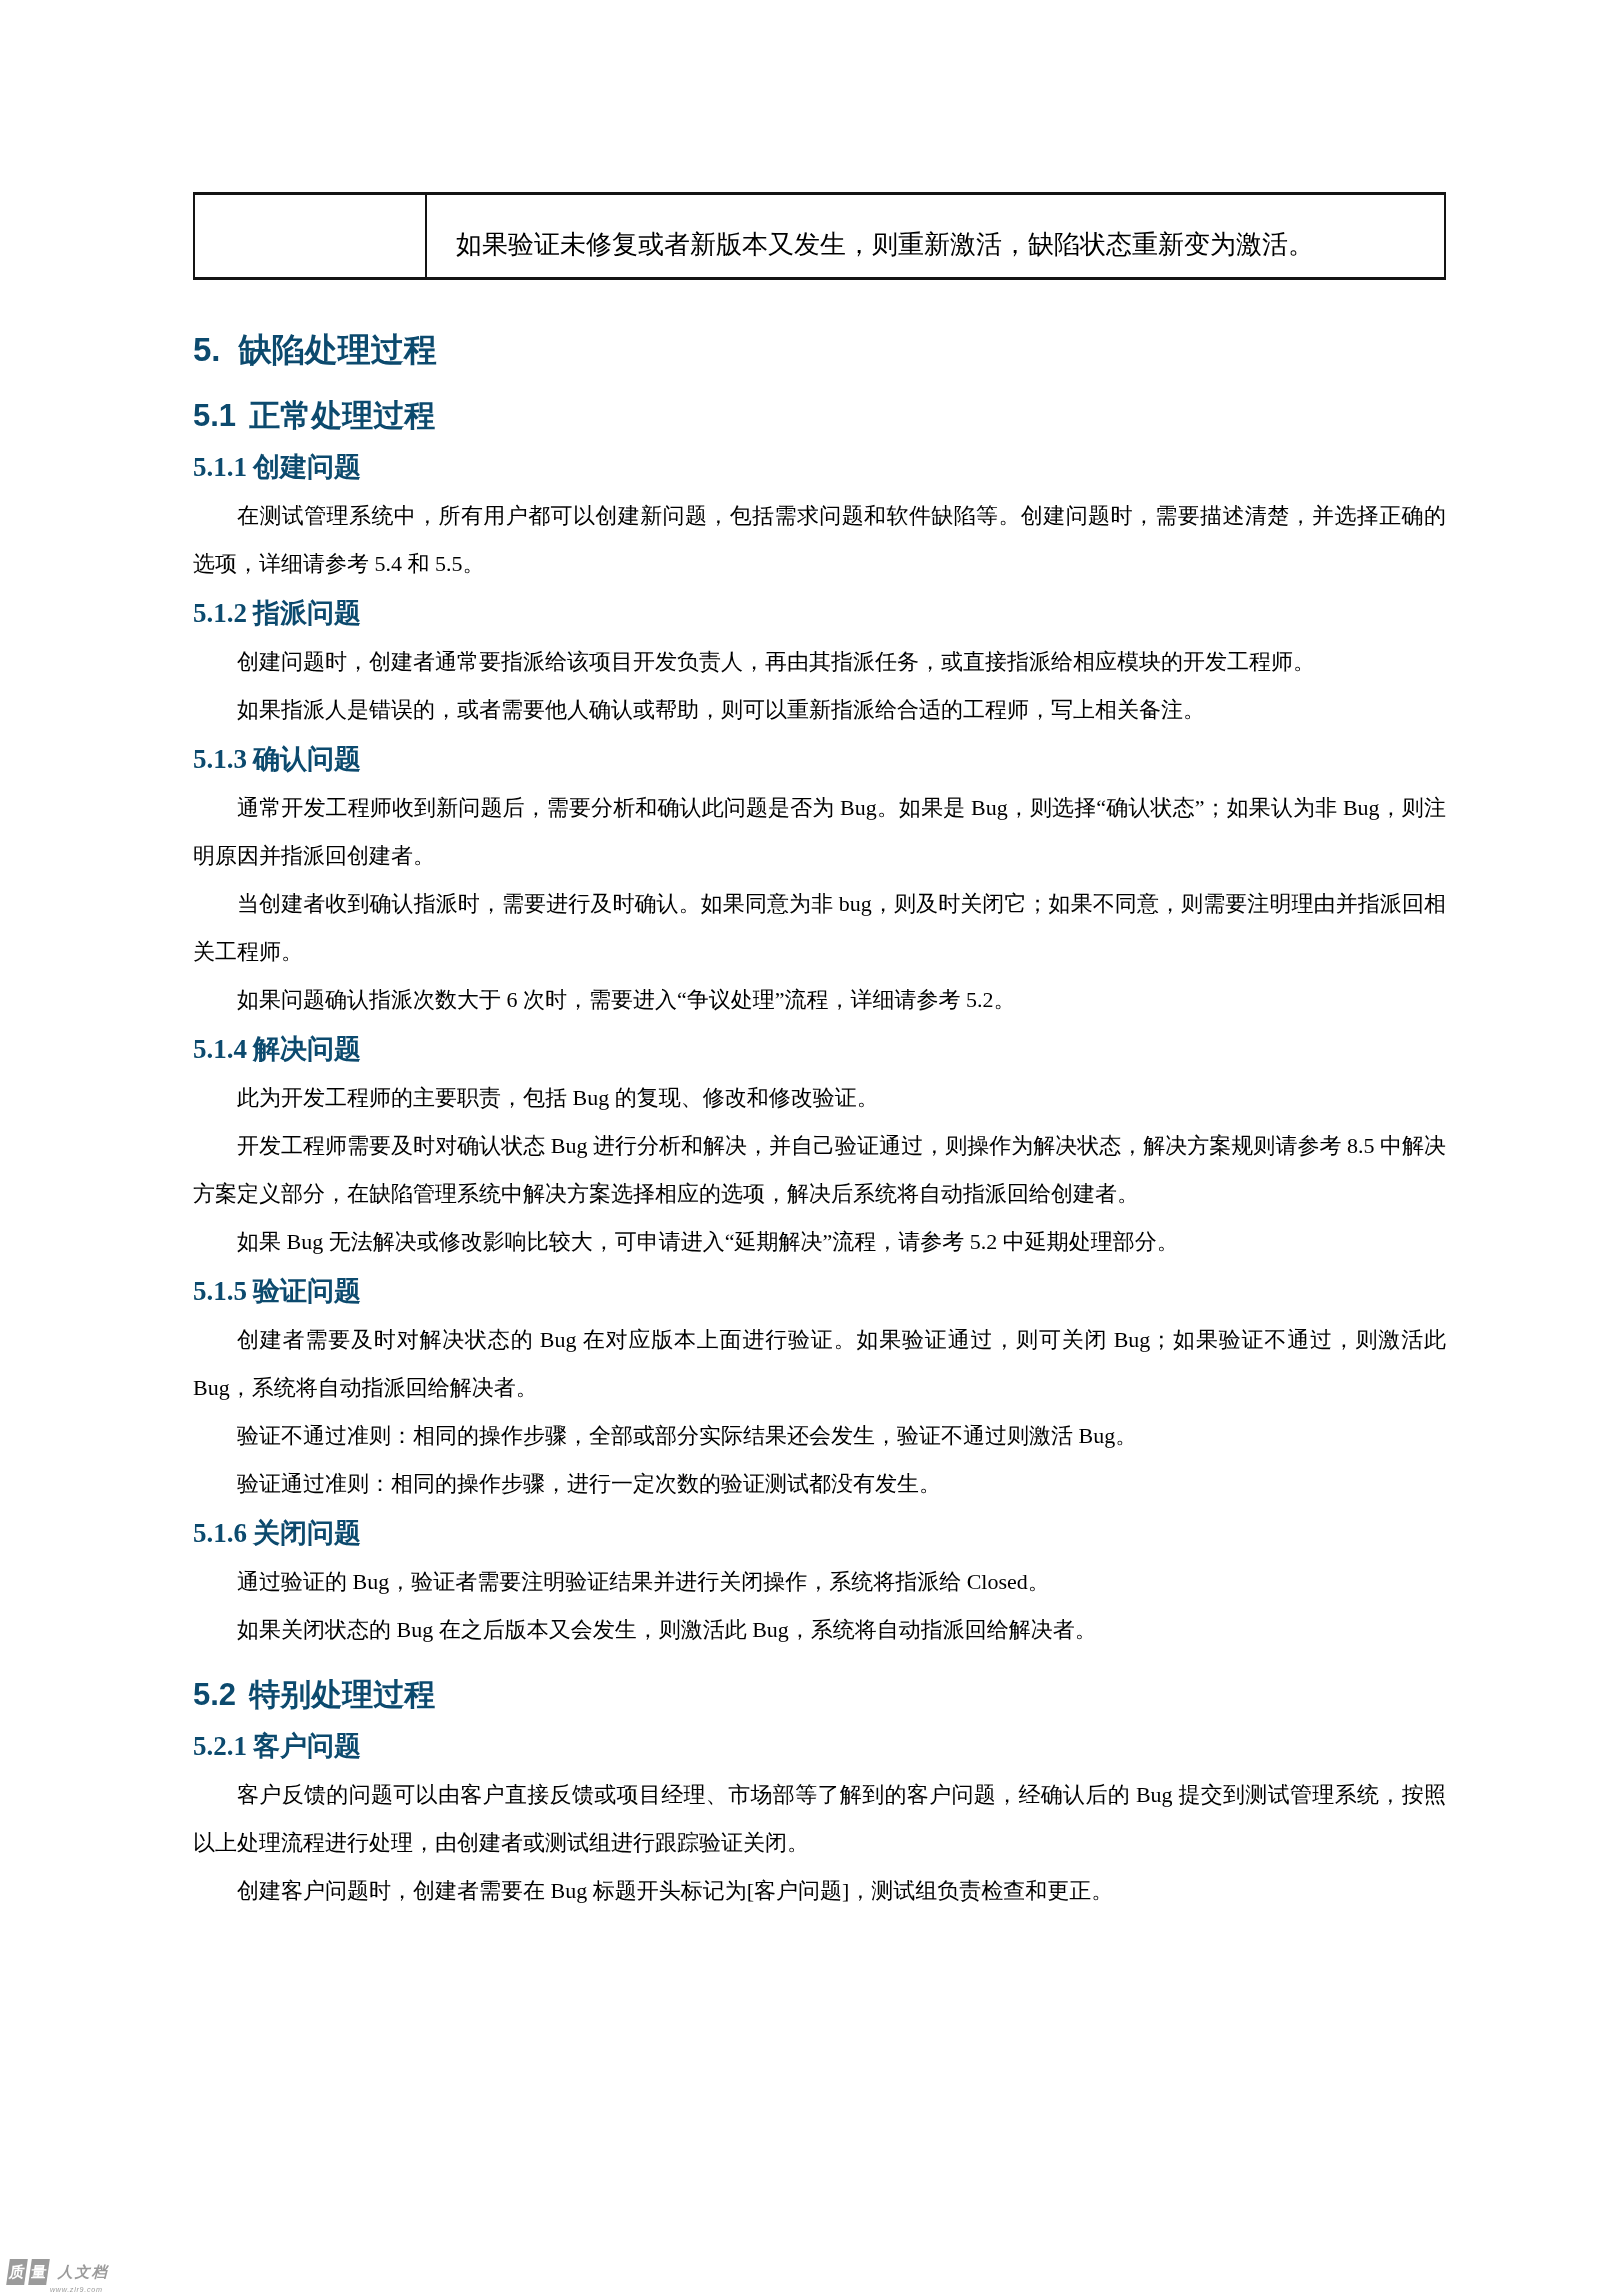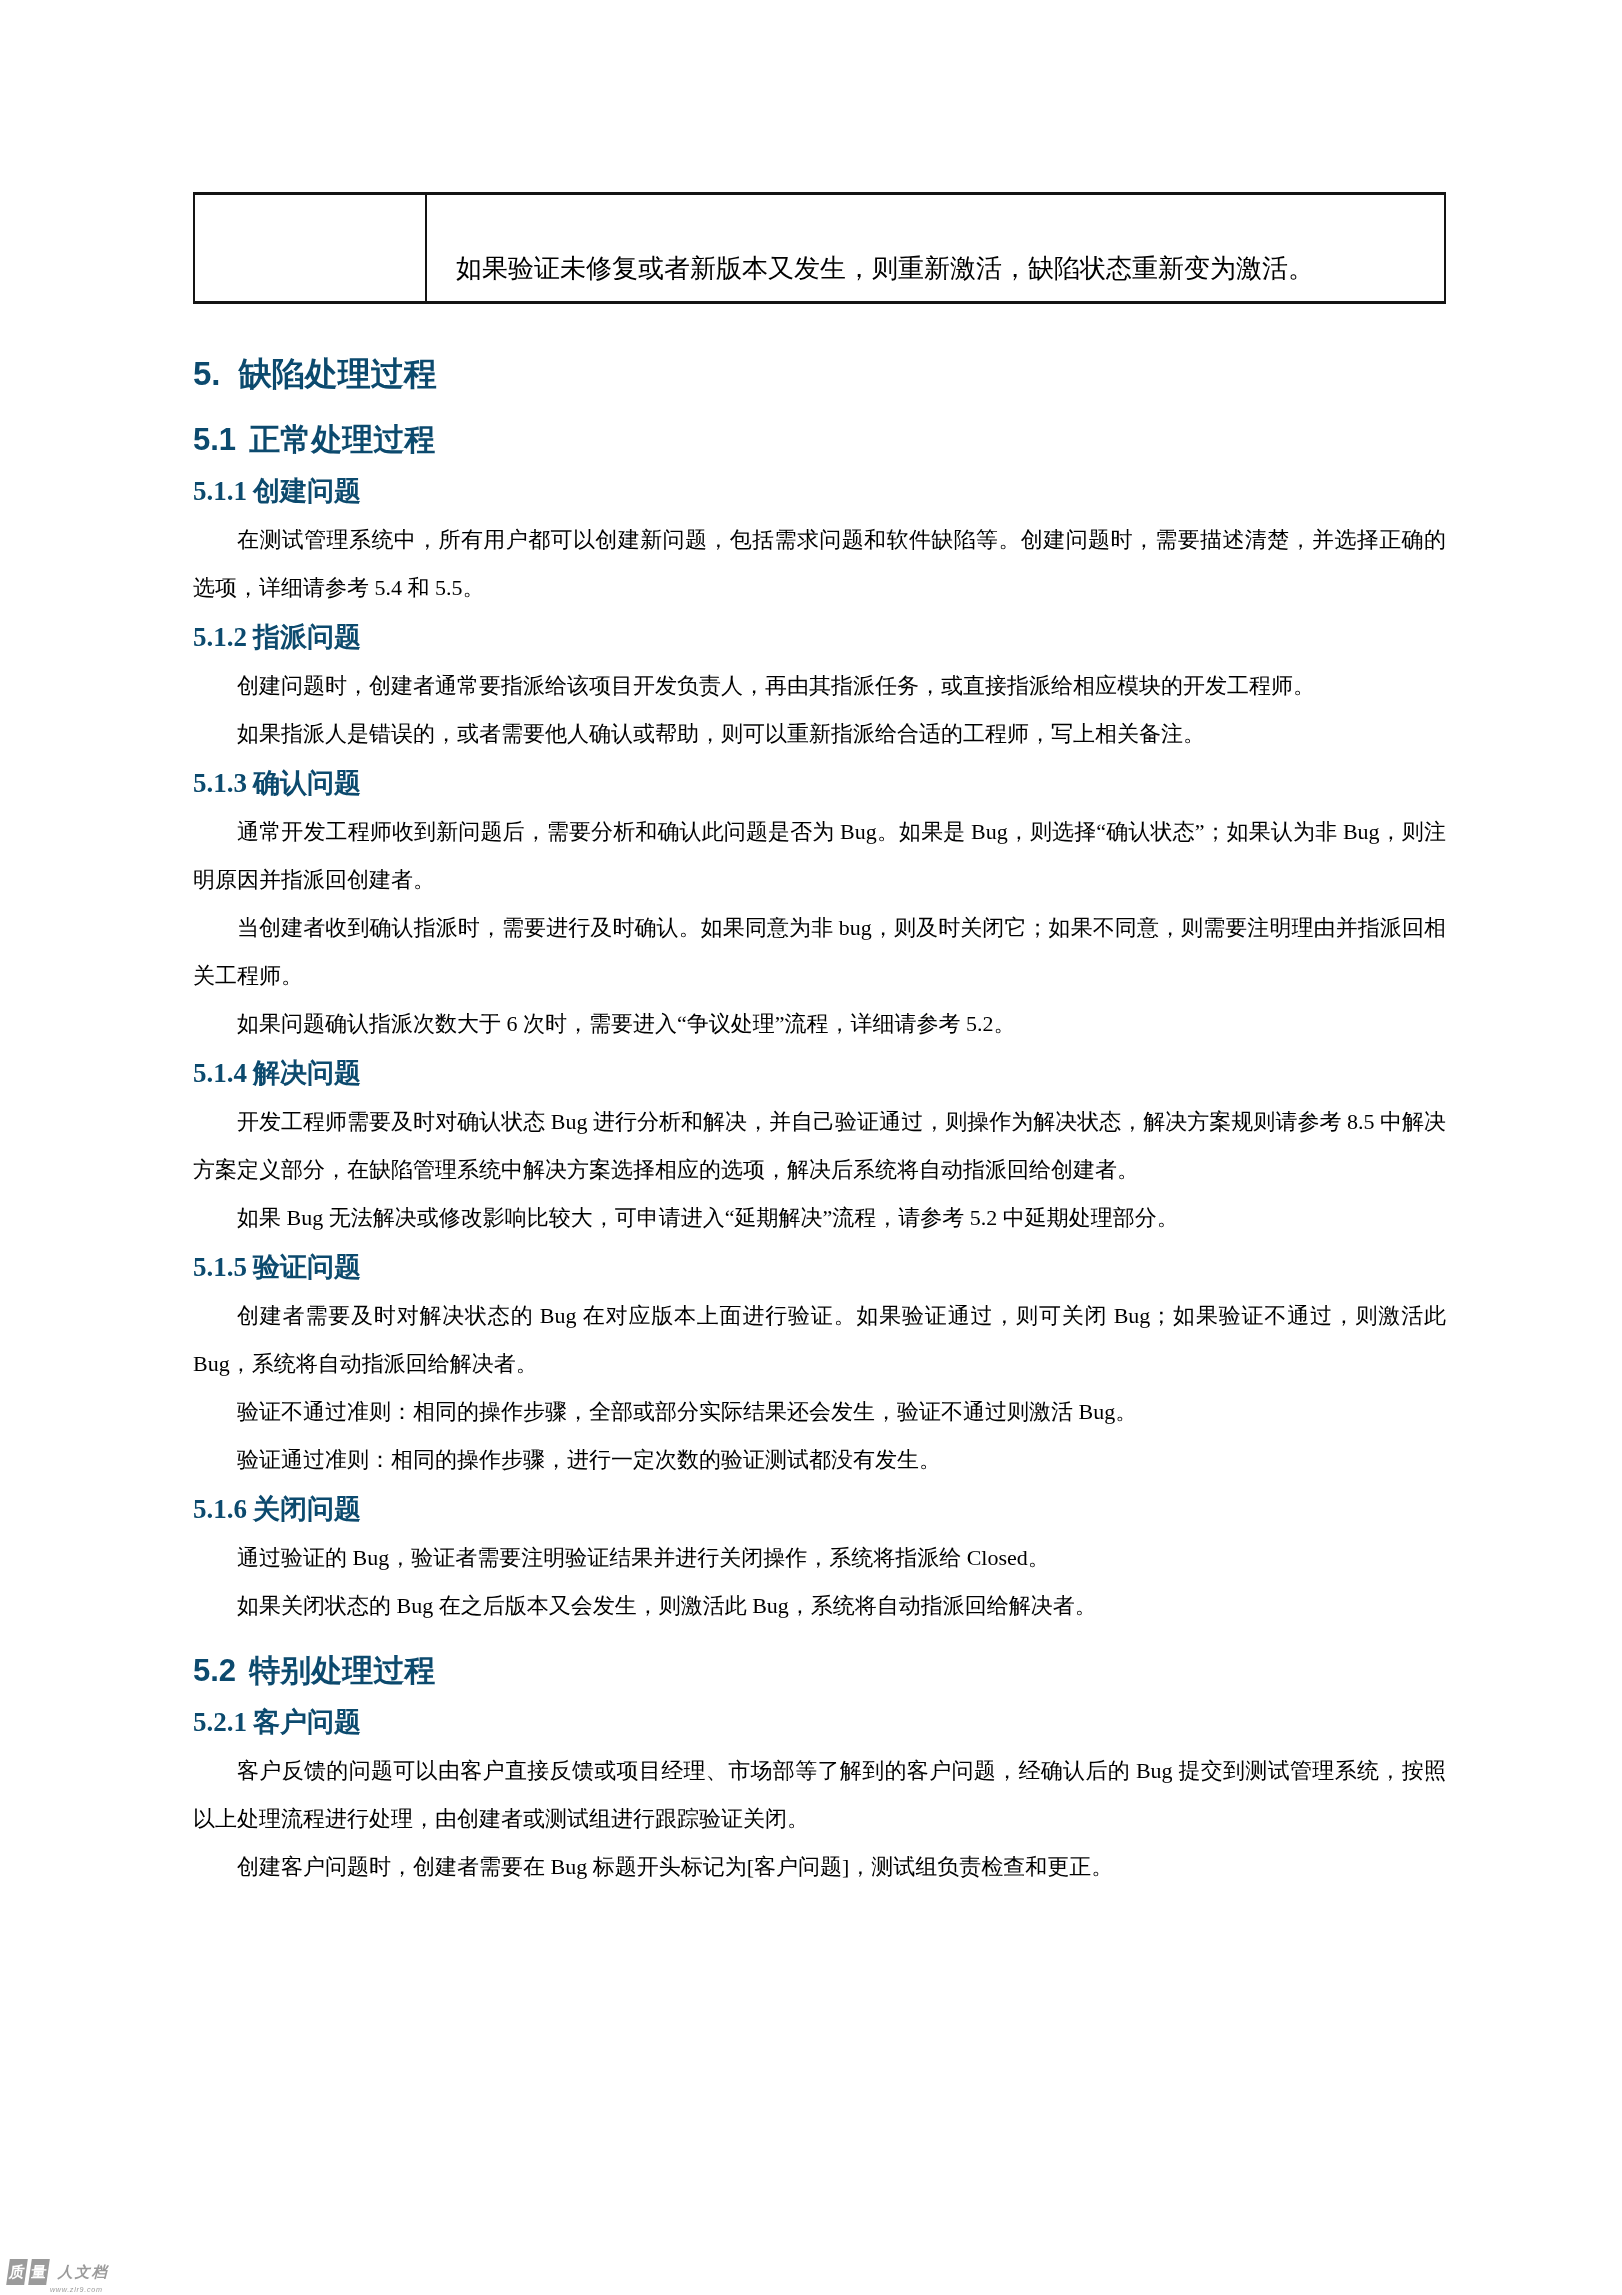--- a/index.html
+++ b/index.html
@@ -16,21 +16,21 @@
     position:absolute;
     left:193px; top:192px;
     width:1253px;
   }
   
   .tbl {
     display:flex;
     border:2px solid #141414;
     border-top-width:3.3px;
     border-bottom-width:3.3px;
-    height:112px;
+    height:88px;
     box-sizing:border-box;
   }
   .tbl .c1 {
     width:232px;
     border-right:2px solid #141414;
     box-sizing:border-box;
   }
   .tbl .c2 {
     flex:1;
     display:flex;
@@ -113,20 +113,21 @@
     <h3><span class="hnum">5.1.2</span><span>指派问题</span></h3>
     <p class="body">创建问题时，创建者通常要指派给该项目开发负责人，再由其指派任务，或直接指派给相应模块的开发工程师。</p>
     <p class="body">如果指派人是错误的，或者需要他人确认或帮助，则可以重新指派给合适的工程师，写上相关备注。</p>
 
     <h3><span class="hnum">5.1.3</span><span>确认问题</span></h3>
     <p class="body">通常开发工程师收到新问题后，需要分析和确认此问题是否为 Bug。如果是 Bug，则选择“确认状态”；如果认为非 Bug，则注明原因并指派回创建者。</p>
     <p class="body">当创建者收到确认指派时，需要进行及时确认。如果同意为非 bug，则及时关闭它；如果不同意，则需要注明理由并指派回相关工程师。</p>
     <p class="body">如果问题确认指派次数大于 6 次时，需要进入“争议处理”流程，详细请参考 5.2。</p>
 
     <h3><span class="hnum">5.1.4</span><span>解决问题</span></h3>
+    <p class="body">此为开发工程师的主要职责，包括 Bug 的复现、修改和修改验证。</p>
     <p class="body">开发工程师需要及时对确认状态 Bug 进行分析和解决，并自己验证通过，则操作为解决状态，解决方案规则请参考 8.5 中解决方案定义部分，在缺陷管理系统中解决方案选择相应的选项，解决后系统将自动指派回给创建者。</p>
     <p class="body">如果 Bug 无法解决或修改影响比较大，可申请进入“延期解决”流程，请参考 5.2 中延期处理部分。</p>
 
     <h3><span class="hnum">5.1.5</span><span>验证问题</span></h3>
     <p class="body">创建者需要及时对解决状态的 Bug 在对应版本上面进行验证。如果验证通过，则可关闭 Bug；如果验证不通过，则激活此 Bug，系统将自动指派回给解决者。</p>
     <p class="body">验证不通过准则：相同的操作步骤，全部或部分实际结果还会发生，验证不通过则激活 Bug。</p>
     <p class="body">验证通过准则：相同的操作步骤，进行一定次数的验证测试都没有发生。</p>
 
     <h3><span class="hnum">5.1.6</span><span>关闭问题</span></h3>
     <p class="body">通过验证的 Bug，验证者需要注明验证结果并进行关闭操作，系统将指派给 Closed。</p>

